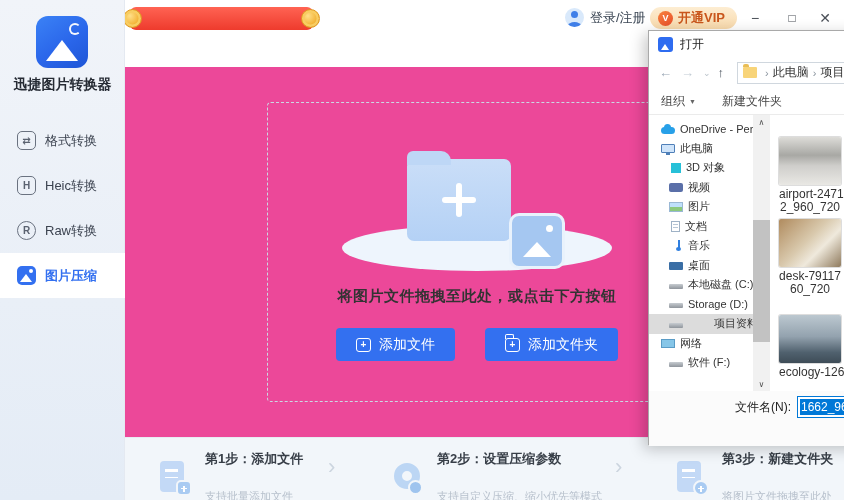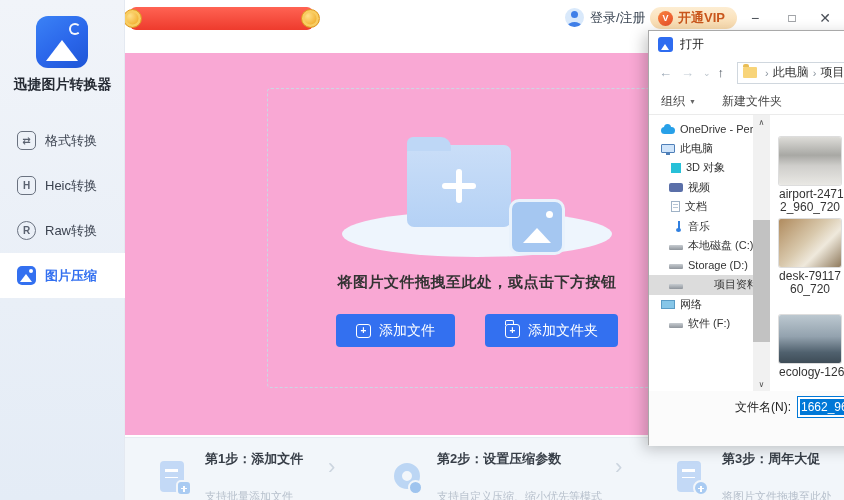--- a/index.html
+++ b/index.html
@@ -51,21 +51,21 @@
     background:linear-gradient(180deg,#fdedd2 0%,#f8d9ab 100%); display:flex; align-items:center;
     font-size:13px; font-weight:bold; color:#c9561c; cursor:pointer; }
   .vip-ic { width:15px; height:15px; border-radius:50%; margin-right:5px;
     background:linear-gradient(145deg,#f7823d,#e84e2b); color:#fff; font-size:9px; font-weight:bold;
     display:flex; align-items:center; justify-content:center; }
   .wc { position:absolute; top:6px; width:24px; height:24px; display:flex; align-items:center;
     justify-content:center; font-size:14px; color:#4a4f57; cursor:pointer; }
   .wc.min { left:618px; } .wc.max { left:655px; font-size:12px; } .wc.close { left:688px; }
 
   
-  .content { position:absolute; left:0; top:53px; width:719px; height:382px; background:#f9a8d4; }
+  .content { position:absolute; left:0; top:67px; width:719px; height:382px; background:#ec4899; }
   .dropzone { position:absolute; left:142px; top:35px; width:420px; height:300px;
     border:1px dashed #ccd6e4; border-radius:4px; text-align:center; }
   .illus { position:relative; width:220px; height:112px; margin:52px auto 0; }
   .illus .cloud { position:absolute; left:-25px; right:-25px; bottom:-4px; height:46px; background:#eef5fd; border-radius:50%; }
   .illus .folder { position:absolute; left:40px; top:4px; width:104px; height:82px; border-radius:7px;
     background:linear-gradient(180deg,#cadef8 0%,#b4d1f5 100%); }
   .illus .folder::before { content:""; position:absolute; left:0; top:-8px; width:44px; height:14px;
     border-radius:6px 10px 0 0; background:#bed7f6; }
   .illus .pbar { position:absolute; background:#fff; border-radius:3px; }
   .illus .pbar.h { left:35px; top:38px; width:34px; height:6px; }
@@ -287,21 +287,21 @@
           <div class="s">支持自定义压缩、缩小优先等模式</div>
         </span>
       </div>
       <span class="schev chev2">›</span>
       <div class="step step3">
         <span class="sic">
           <span class="doc"></span>
             <span class="badge round"></span>
         </span>
         <span class="stx">
-          <div class="t">第3步：周年大促</div>
+          <div class="t">第3步：新建文件夹</div>
           <div class="s">将图片文件拖拽至此处</div>
         </span>
       </div>
     </footer>
   </div>
 
   <div class="dialog">
     <div class="dlg-title">
       <span class="dlg-mini"></span>
       <span>打开</span>
@@ -336,26 +336,34 @@
           </div>
         <div class="trow child">
             <span class="ti ti-3d"></span>
             <span>3D 对象</span>
           </div>
         <div class="trow child">
             <span class="ti ti-video"></span>
             <span>视频</span>
           </div>
         <div class="trow child">
+            <span class="ti ti-pic"></span>
+            <span>图片</span>
+          </div>
+        <div class="trow child">
             <span class="ti ti-doc"></span>
             <span>文档</span>
           </div>
         <div class="trow child">
             <span class="ti ti-music"></span>
             <span>音乐</span>
+          </div>
+        <div class="trow child">
+            <span class="ti ti-desk"></span>
+            <span>桌面</span>
           </div>
         <div class="trow child">
             <span class="ti ti-drive"></span>
             <span>本地磁盘 (C:)</span>
           </div>
         <div class="trow child">
             <span class="ti ti-drive"></span>
             <span>Storage (D:)</span>
           </div>
         <div class="trow child selected">

